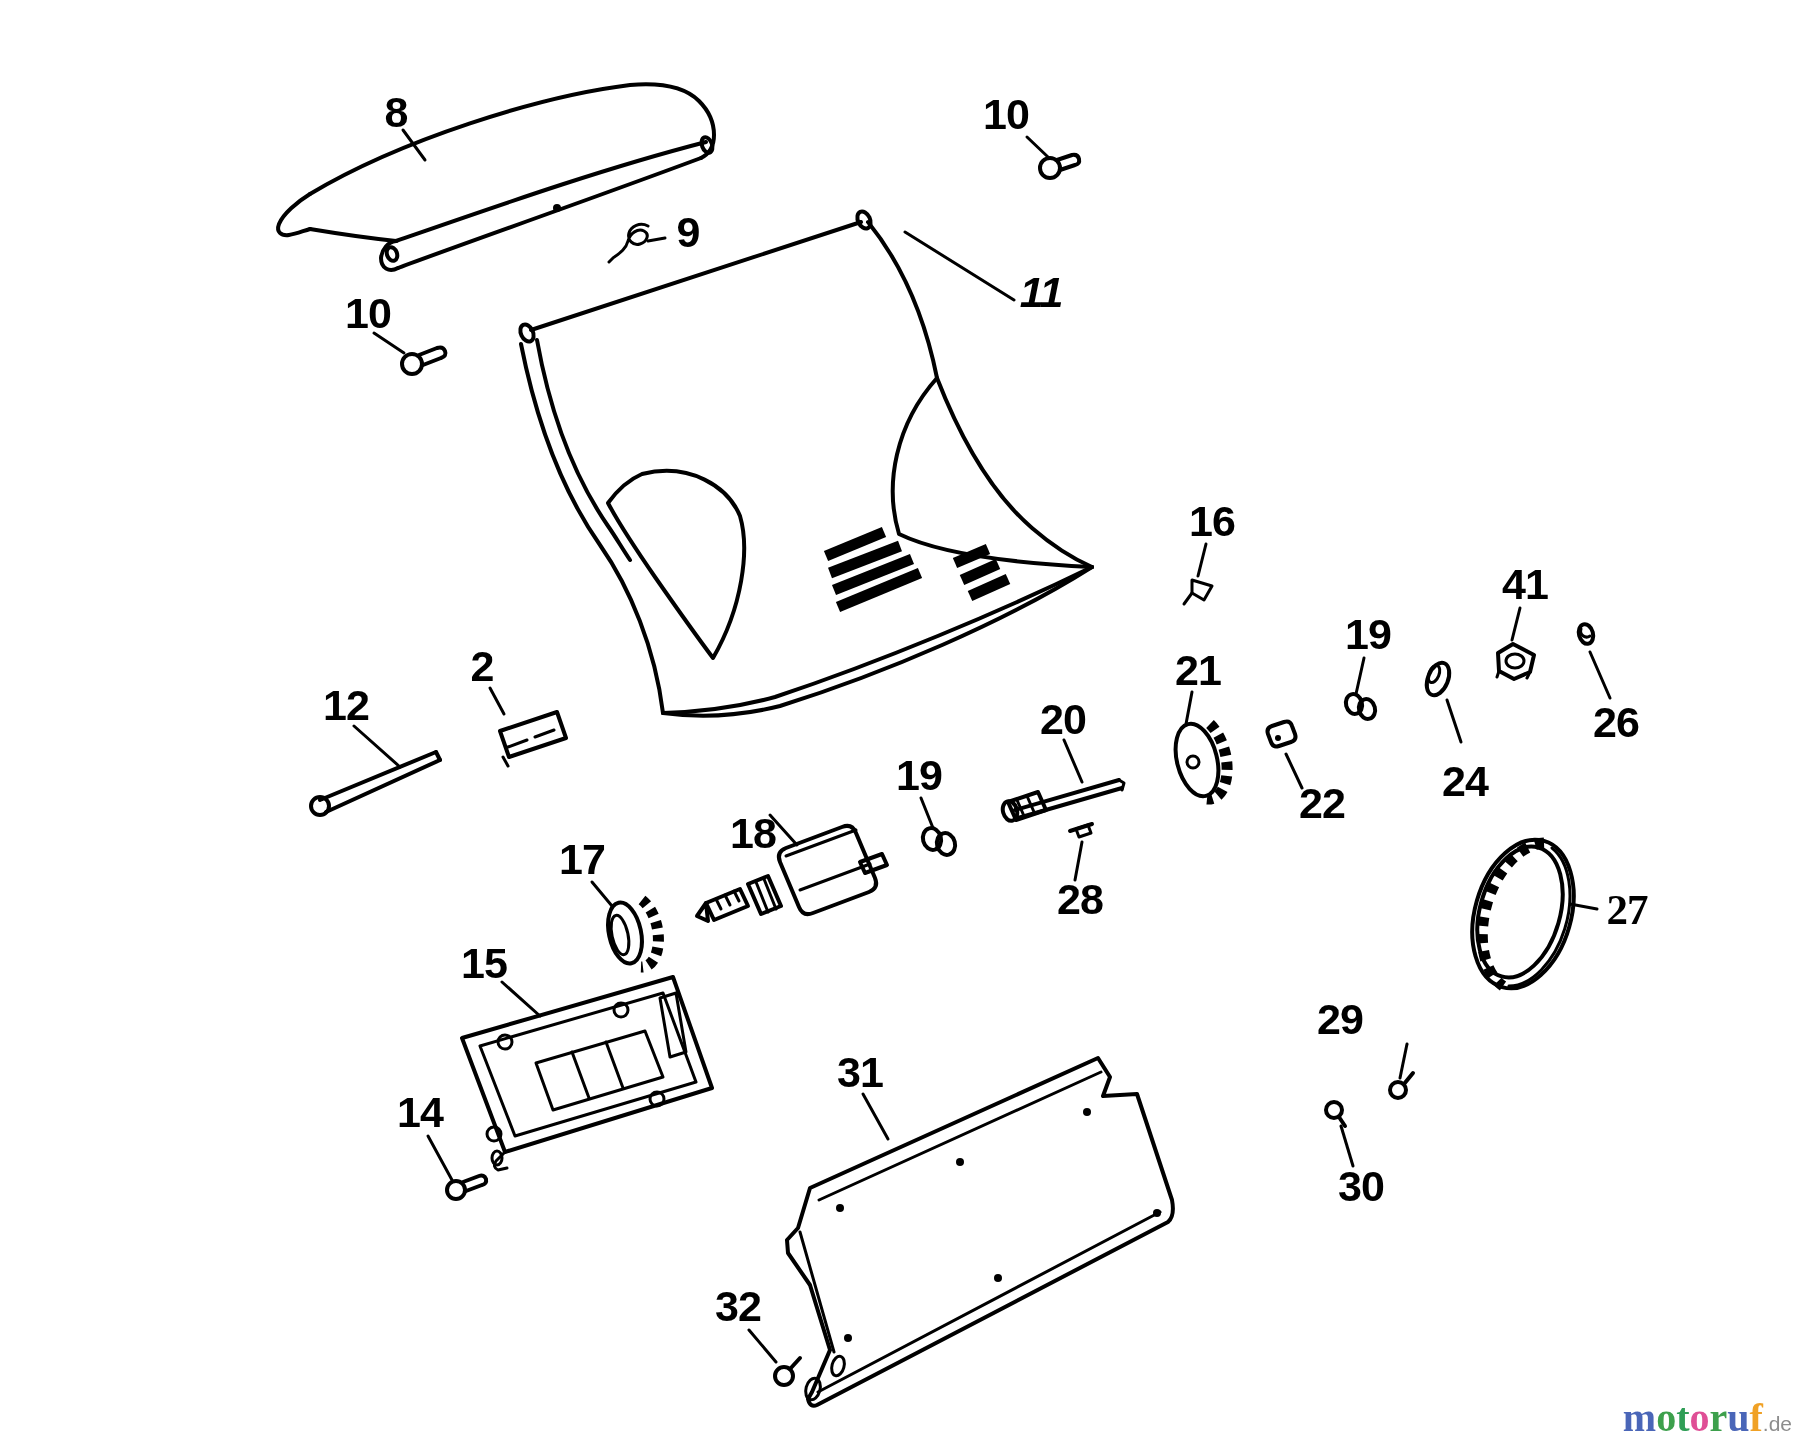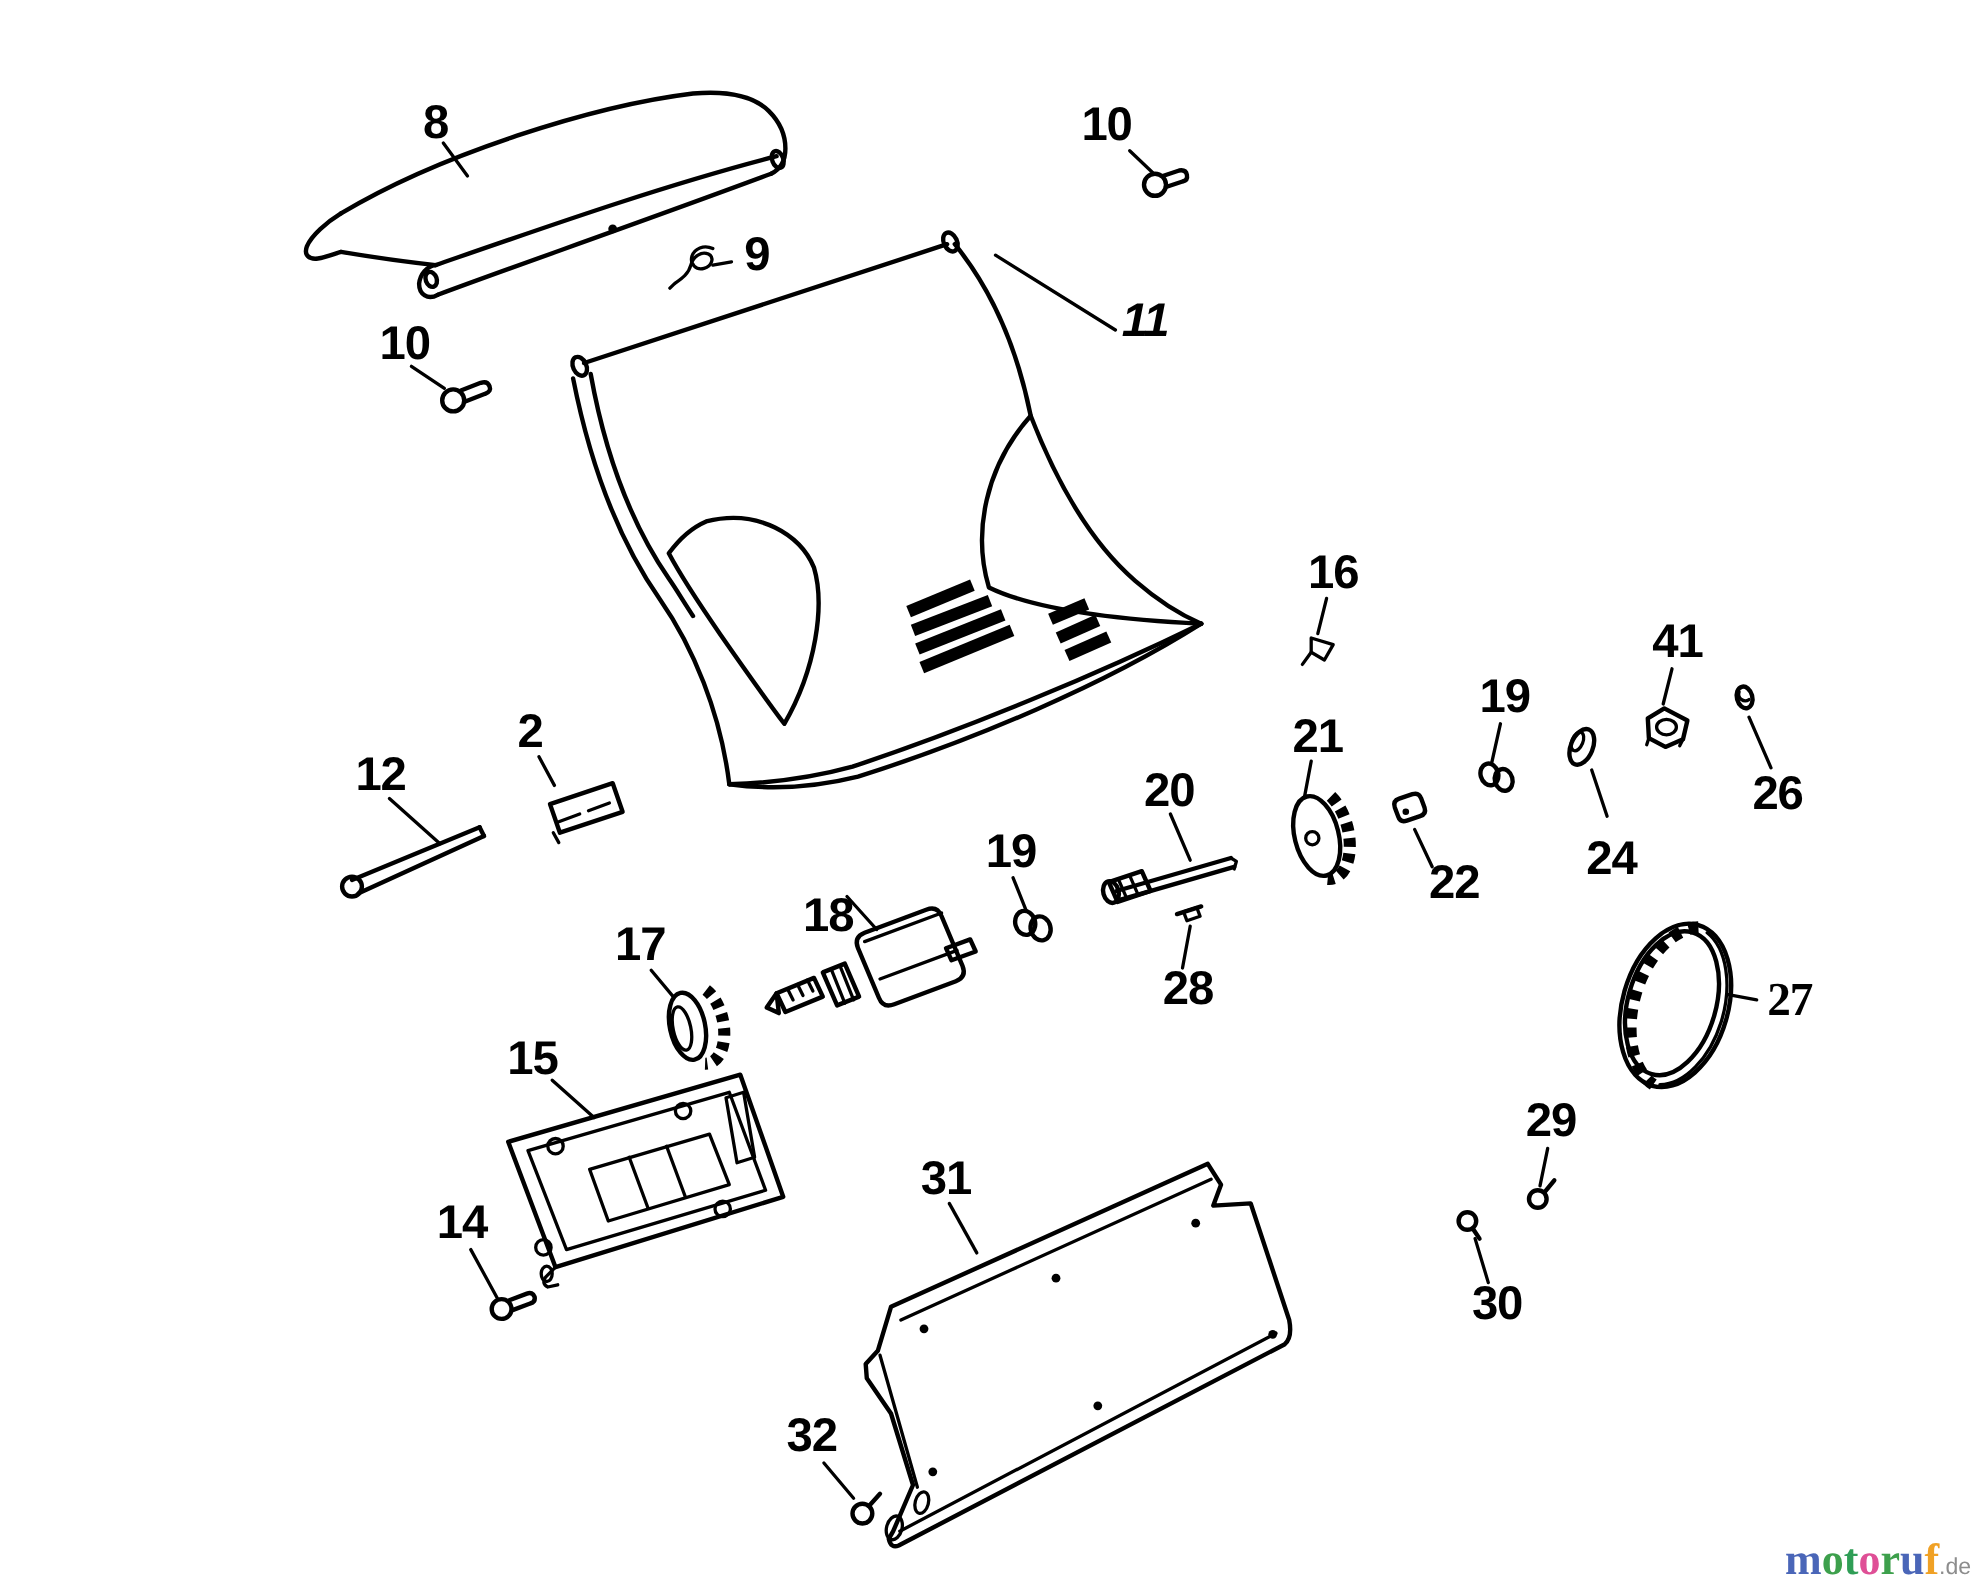--- a/index.html
+++ b/index.html
@@ -269,21 +269,21 @@
       <div class="callout" style="left: 919px; top: 775px;">19</div>
       <div class="callout" style="left: 1368px; top: 634px;">19</div>
       <div class="callout" style="left: 1063px; top: 719px;">20</div>
       <div class="callout" style="left: 1198px; top: 670px;">21</div>
       <div class="callout" style="left: 1322px; top: 803px;">22</div>
       <div class="callout" style="left: 1465px; top: 781px; text-align: center;">24</div>
       <div class="callout" style="left: 1525px; top: 584px;">41</div>
       <div class="callout" style="left: 1616px; top: 722px;">26</div>
       <div class="callout" style="left: 1627px; top: 909px; font-family: Liberation Serif, serif;">27</div>
       <div class="callout" style="left: 1080px; top: 899px;">28</div>
-      <div class="callout" style="left: 1410px; top: 1019px;">29</div>
+      <div class="callout" style="left: 1340px; top: 1019px;">29</div>
       <div class="callout" style="left: 1361px; top: 1186px;">30</div>
       <div class="callout" style="left: 860px; top: 1072px;">31</div>
       <div class="callout" style="left: 738px; top: 1306px;">32</div>
     </div>
 
   <div id="watermark">
     <span id="wm-letters"><span style="color: rgb(74, 102, 184);">m</span><span style="color: rgb(61, 160, 76);">o</span><span style="color: rgb(47, 158, 86);">t</span><span style="color: rgb(223, 79, 150);">o</span><span style="color: rgb(61, 160, 76);">r</span><span style="color: rgb(74, 102, 184);">u</span><span style="color: rgb(240, 161, 37);">f</span></span><span class="suffix" style="color: rgb(141, 141, 141);">.de</span>
   </div>
 
 </div>

